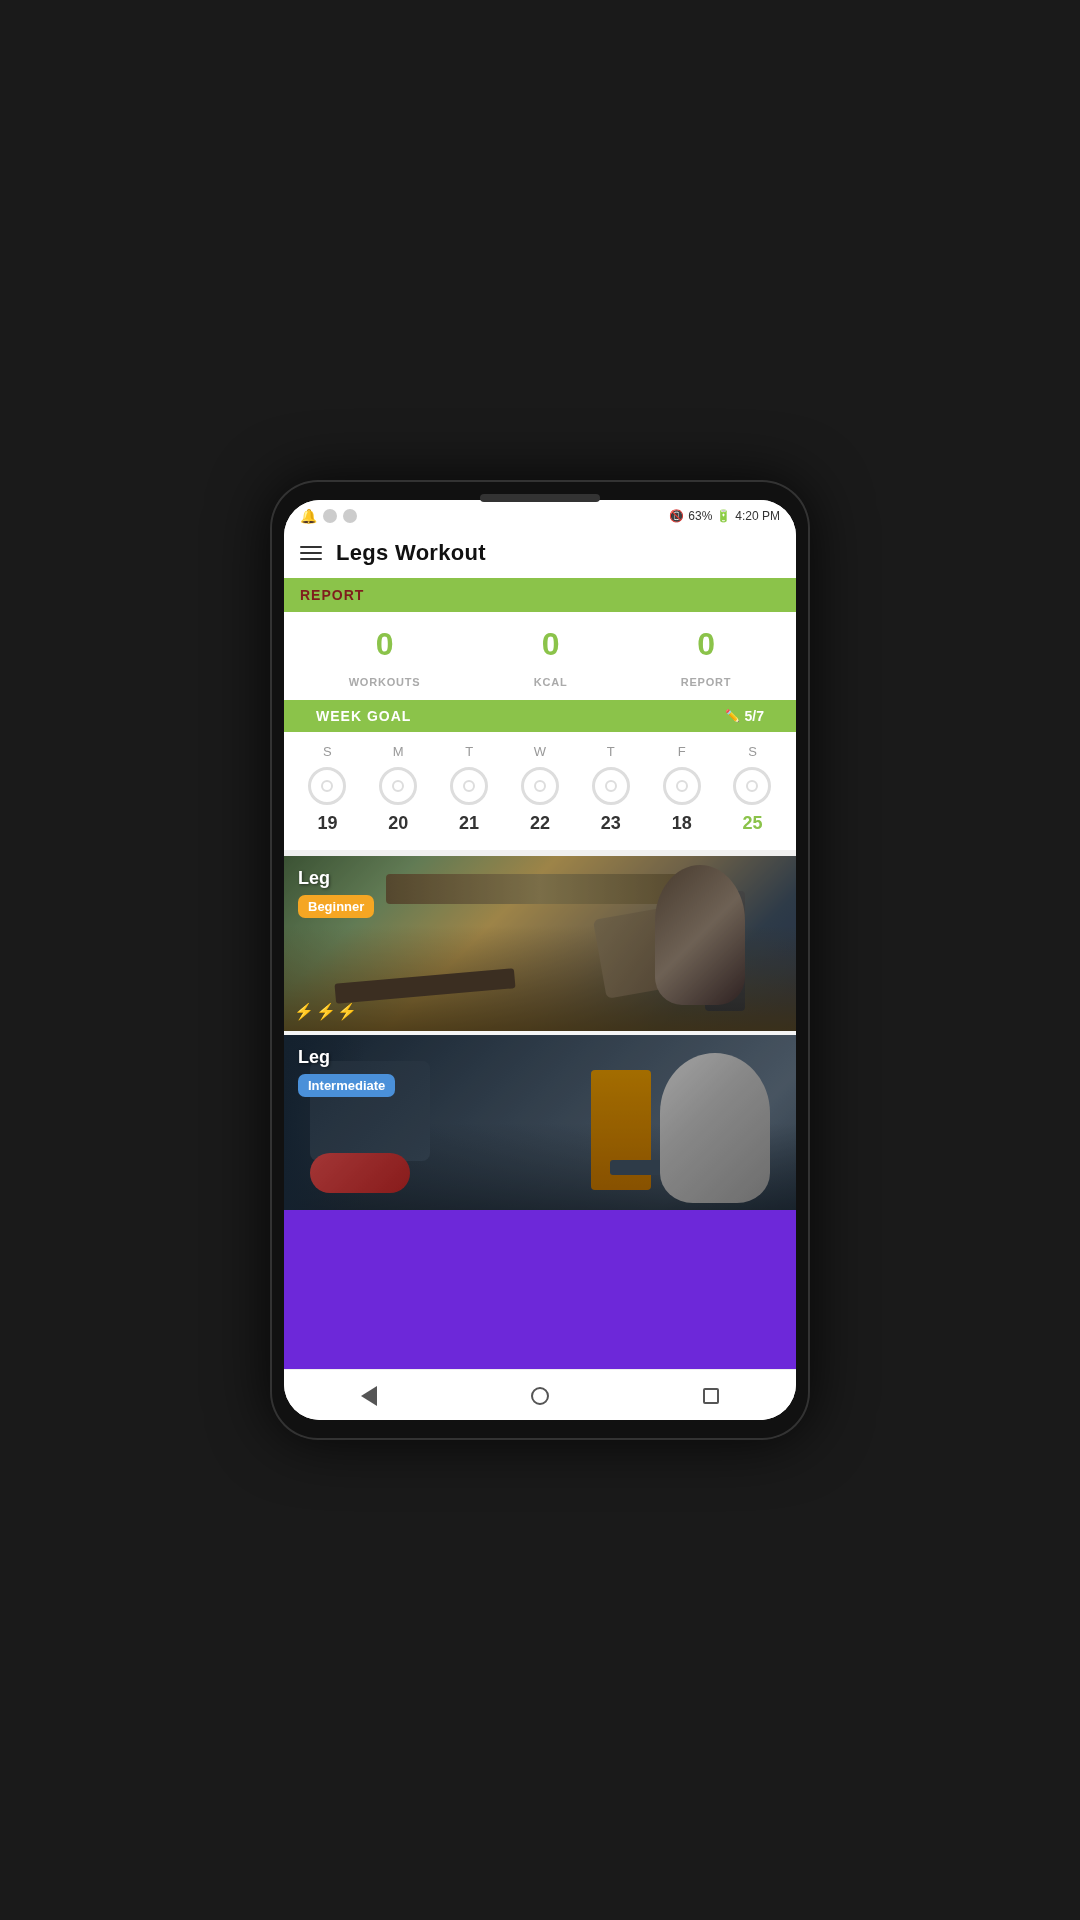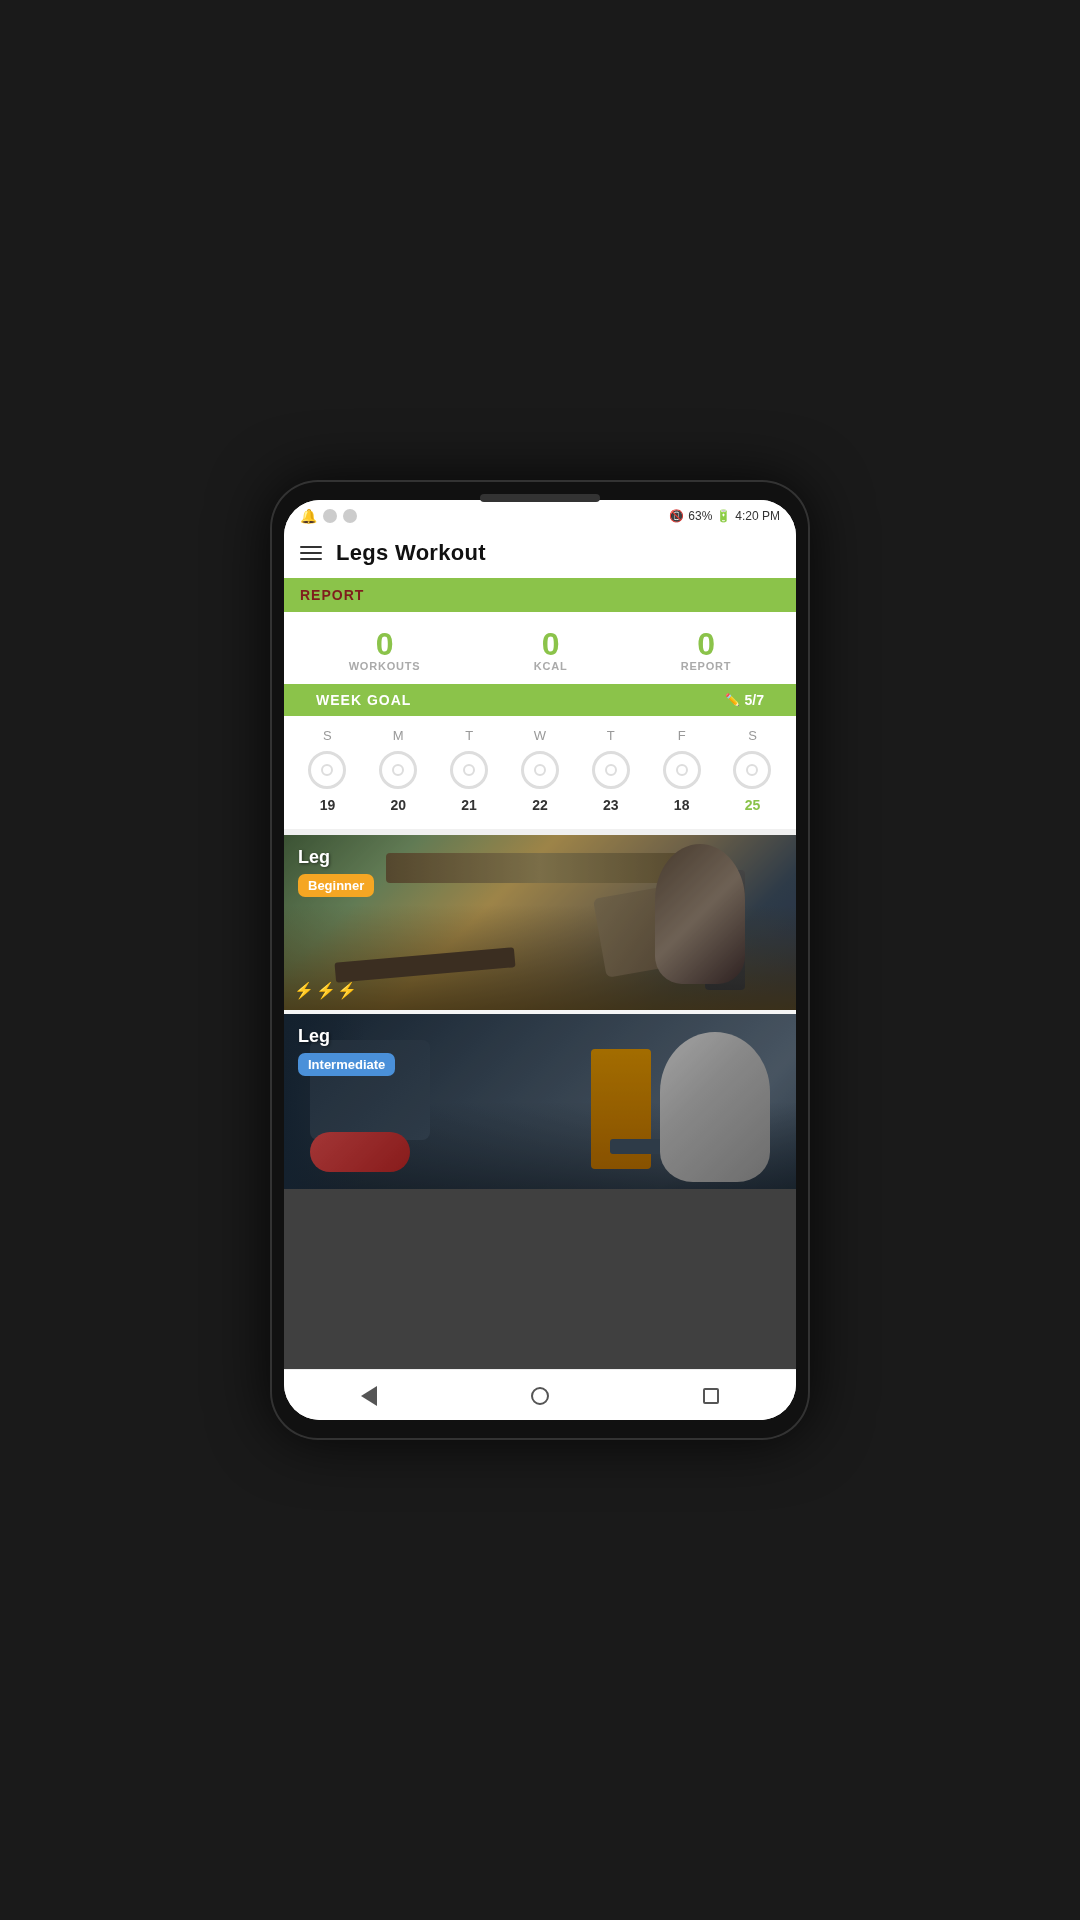--- a/index.html
+++ b/index.html
@@ -141,21 +141,21 @@
       font-weight: 700;
       color: #8bc34a;
       line-height: 1;
     }
 
     .stat-label {
       font-size: 11px;
       color: #aaa;
       font-weight: 600;
       letter-spacing: 0.8px;
-      margin-top: 0;
+      margin-top: 16px;
     }
 
     
     .week-goal-header {
       background: #8bc34a;
       padding: 8px 32px;
       display: flex;
       justify-content: space-between;
       align-items: center;
     }
@@ -226,40 +226,40 @@
     }
 
     .week-numbers {
       display: flex;
       justify-content: space-around;
     }
 
     .day-number {
       width: 48px;
       text-align: center;
-      font-size: 14px;
+      font-size: 18px;
       font-weight: 700;
       color: #333;
     }
 
     .day-number.today {
       color: #8bc34a;
     }
 
     
     .section-divider {
       height: 6px;
       background: #f0f0f0;
     }
 
     
     .workout-list {
       flex: 1;
       overflow-y: auto;
-      background: #404040;
+      background: #6d28d9;
     }
 
     .workout-card {
       position: relative;
       margin: 0;
       overflow: hidden;
       cursor: pointer;
     }
 
     

